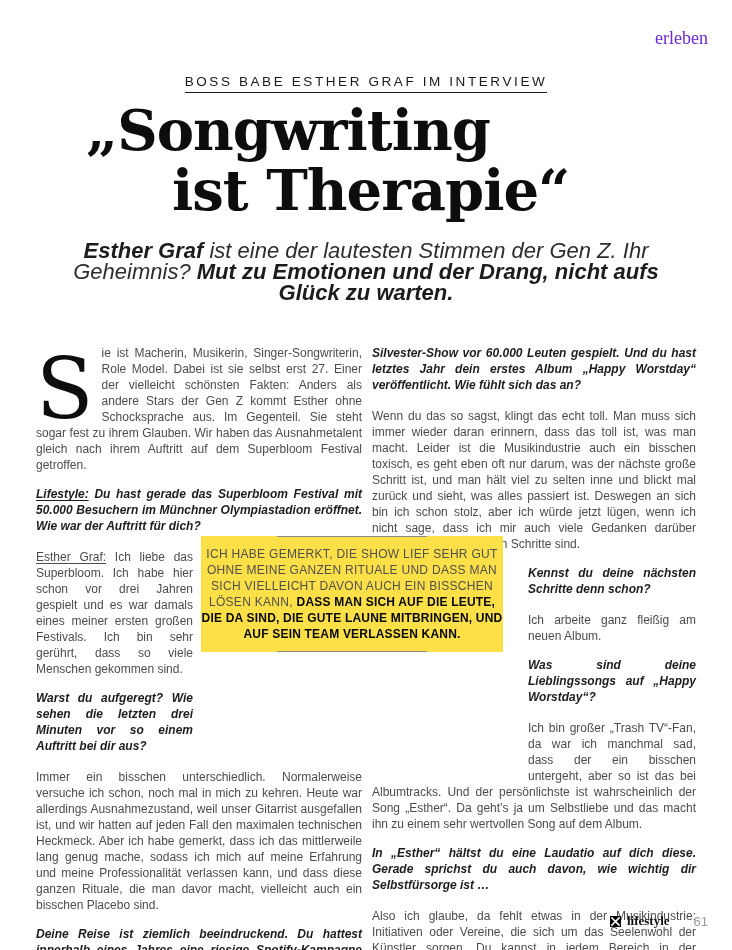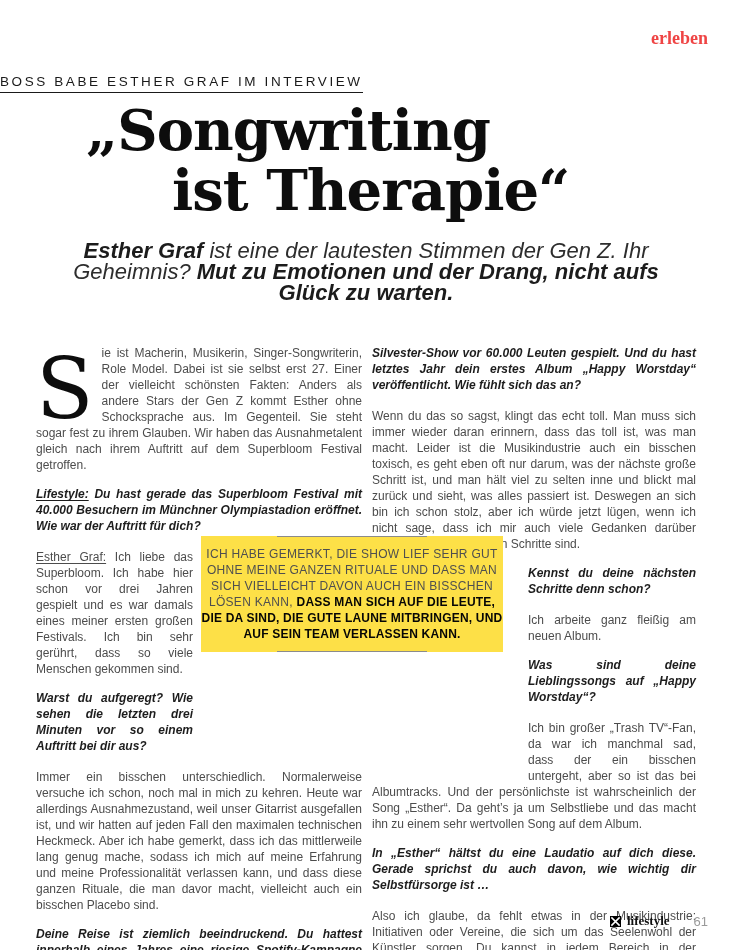--- a/index.html
+++ b/index.html
@@ -5,23 +5,23 @@
   * { margin:0; padding:0; box-sizing:border-box; }
   html,body { background:#ffffff; }
   .page {
     position:relative; width:732px; height:950px; background:#ffffff;
     font-family:"Liberation Sans", sans-serif; overflow:hidden; color:#4c4c4c;
   }
 
   
   .section-label {
     position:absolute; top:28px; right:24px;
-    font-family:"Liberation Serif", serif; font-size:18px; color:#ef4444;font-weight:bold;
+    font-family:"Liberation Serif", serif; font-size:18px; color:#6d28d9;
   }
-  .kicker-wrap { position:absolute; top:72px; left:0; right:0; }
+  .kicker-wrap { position:absolute; top:72px; left:0; right:0; text-align:center; }
   .kicker {
     display:inline-block; font-size:13.5px; font-weight:500; letter-spacing:2.6px;
     color:#1a1a1a; border-bottom:1.5px solid #1a1a1a; padding-bottom:3px;
   }
   .title-line {
     position:absolute; font-family:"DejaVu Serif", serif; font-weight:bold;
     font-size:56px; letter-spacing:-1px; color:#0d0d0d; white-space:nowrap; line-height:1;
   }
   .title-line-1 { top:102px; left:86px; }
   .title-line-2 { top:162px; left:172px; }
@@ -91,21 +91,21 @@
 
   <div class="standfirst">
     <b>Esther Graf</b><span> ist eine der lautesten Stimmen der Gen Z. Ihr Geheimnis? </span><b>Mut zu Emotionen und der Drang, nicht aufs Glück zu warten.</b>
   </div>
 
   <div class="col col-left">
     <div class="a">
       <span class="dropcap">S</span><span>ie ist Macherin, Musikerin, Singer-Songwriterin, Role Model. Dabei ist sie selbst erst 27. Einer der vielleicht schönsten Fakten: Anders als andere Stars der Gen Z kommt Esther ohne Schocksprache aus. Im Gegenteil. Sie steht sogar fest zu ihrem Glauben. Wir haben das Ausnahmetalent gleich nach ihrem Auftritt auf dem Superbloom Festival getroffen.</span>
     </div>
     <div class="q">
-      <span class="u">Lifestyle:</span><span> Du hast gerade das Superbloom Festival mit 40.000 Besuchern im Münchner Olympiastadion eröffnet. Wie war der Auftritt für dich?</span>
+      <span class="u">Lifestyle:</span><span> Du hast gerade das Superbloom Festival mit 50.000 Besuchern im Münchner Olympiastadion eröffnet. Wie war der Auftritt für dich?</span>
     </div>
     <div class="a narrow-l">
       <span class="u">Esther Graf:</span><span> Ich liebe das Superbloom. Ich habe hier schon vor drei Jahren gespielt und es war damals eines meiner ersten großen Festivals. Ich bin sehr gerührt, dass so viele Menschen gekommen sind.</span>
     </div>
     <div class="q narrow-l">Warst du aufgeregt? Wie sehen die letzten drei Minuten vor so einem Auftritt bei dir aus?</div>
     <div class="a">Immer ein bisschen unterschiedlich. Normalerweise versuche ich schon, noch mal in mich zu kehren. Heute war allerdings Ausnahmezustand, weil unser Gitarrist ausgefallen ist, und wir hatten auf jeden Fall den maximalen technischen Heckmeck. Aber ich habe gemerkt, dass ich das mittlerweile lang genug mache, sodass ich mich auf meine Erfahrung und meine Professionalität verlassen kann, und dass diese ganzen Rituale, die man davor macht, vielleicht auch ein bisschen Placebo sind.</div>
     <div class="q">Deine Reise ist ziemlich beeindruckend. Du hattest innerhalb eines Jahres eine riesige Spotify-Kampagne am New Yorker Times Square. Du hast am Brandenburger Tor in Berlin die</div>
   </div>
 
   <div class="pull-quote">

